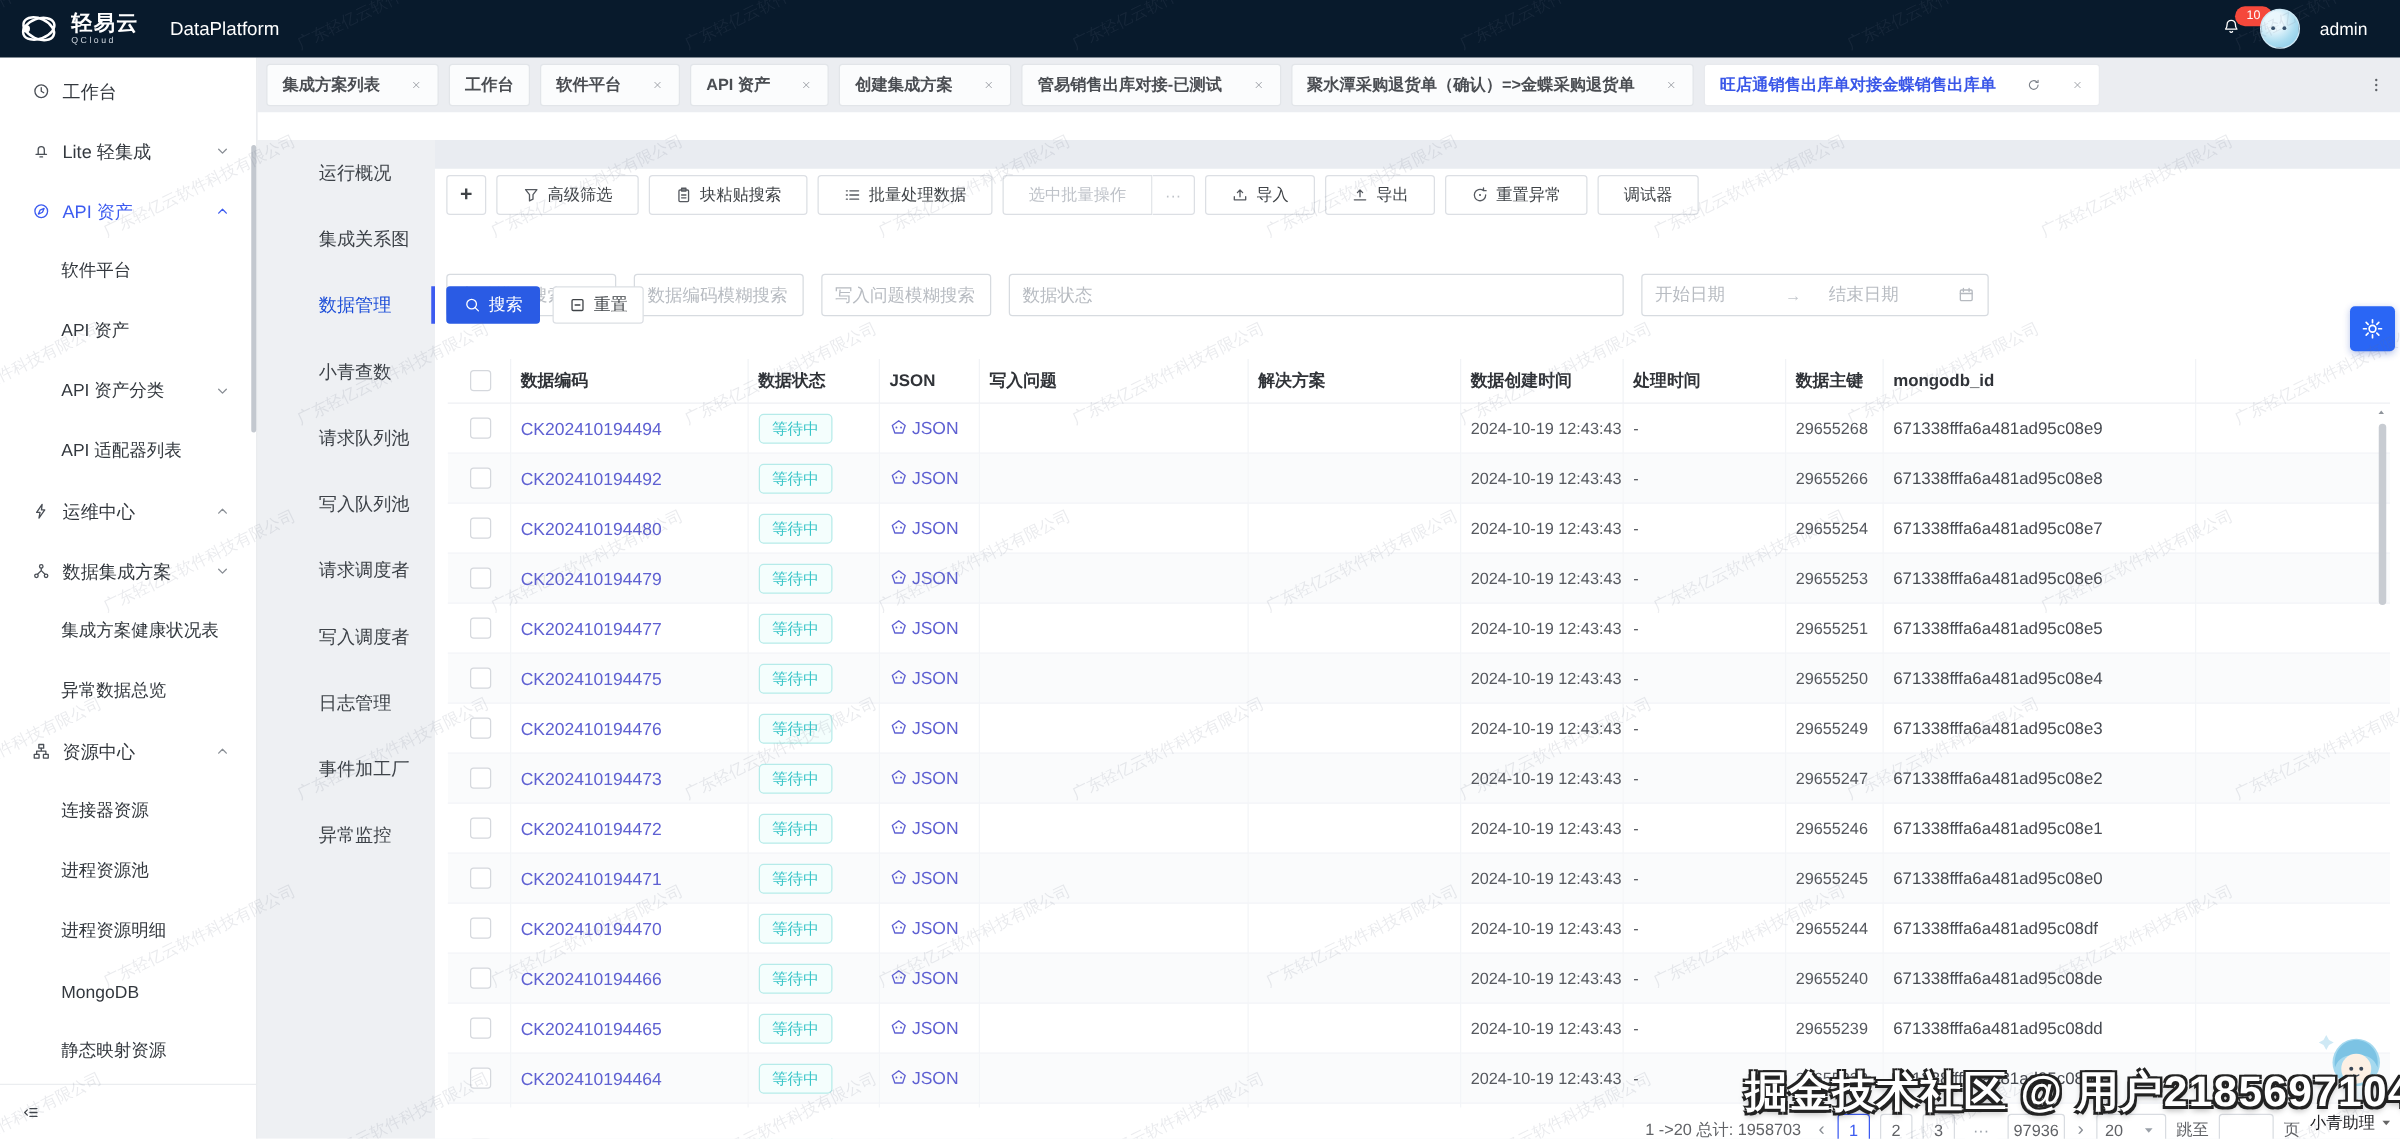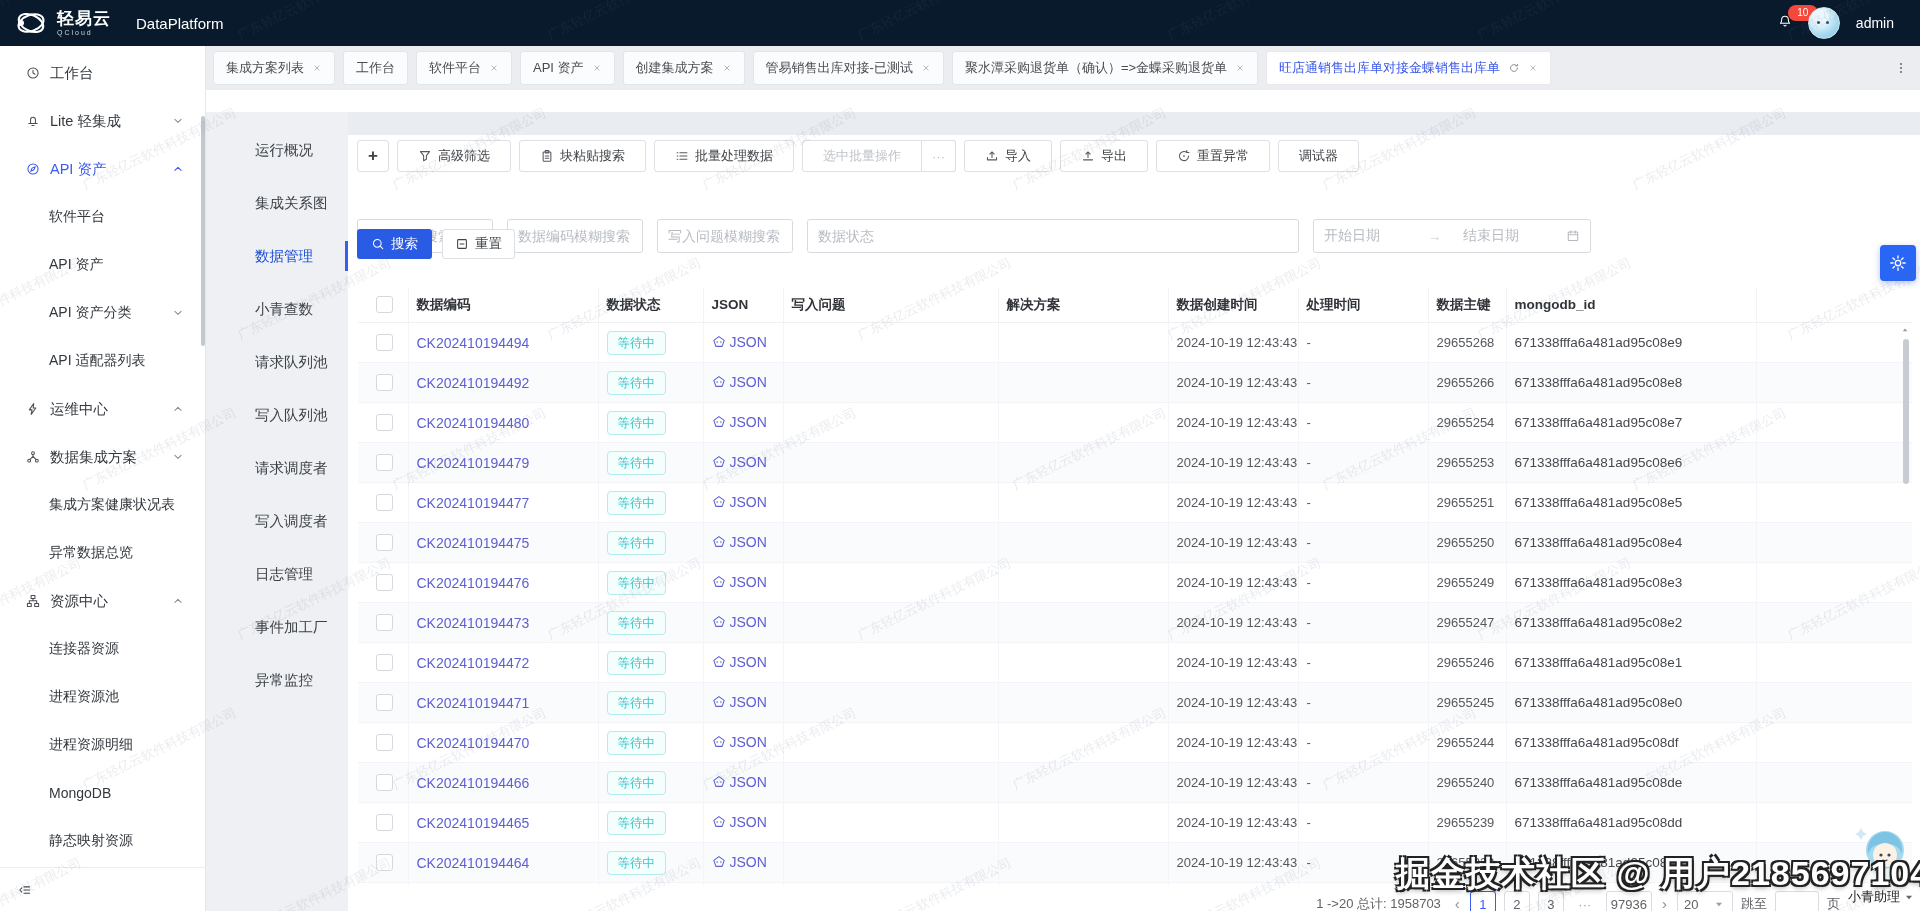--- a/index.html
+++ b/index.html
@@ -33,30 +33,30 @@
   .side-item .chev{margin-left:auto;margin-right:20px;color:#8a8f96;}
   .side-item.active{color:#3c5bf0;}
   .side-item.active .ico{color:#3c5bf0;}
   .sidebar-scroll{position:absolute;right:0;top:70px;width:4px;height:230px;background:#c3c8cf;border-radius:2px;}
   .side-bottom{position:absolute;left:0;right:0;bottom:0;height:43px;border-top:1px solid #ebedf0;display:flex;align-items:center;padding-left:18px;color:#3f444a;}
   
   .right-pane{position:absolute;left:205px;top:46px;right:0;bottom:0;}
   .tabbar{position:absolute;left:0;right:0;top:0;height:44px;background:#ebedf1;display:flex;align-items:center;}
   .tab-list{display:flex;align-items:center;gap:8px;margin-left:8px;}
   .tab{height:32px;background:#fbfcfd;border:1px solid #e2e5e9;border-radius:3px;display:flex;align-items:center;
-       padding:0 12px;font-size:13px;color:#4a4d52;white-space:nowrap;cursor:pointer;gap:8px;}
+       padding:0 12px;font-size:13px;color:#4a4d52;white-space:nowrap;cursor:pointer;gap:24px;font-weight:bold;}
   .tab .tab-close{color:#9a9da3;}
   .tab .tab-close svg{width:10px;height:10px;}
   .tab .tab-refresh{color:#7d828a;}
   .tab .tab-refresh svg{width:12px;height:12px;}
   .tab.active{background:#fff;color:#3a57e8;border-color:#e8eaee;}
   .tab-more{margin-left:auto;margin-right:12px;color:#5f6368;cursor:pointer;}
   .white-strip{position:absolute;left:0;right:0;top:44px;height:22px;background:#fff;}
   .sub-sidebar{position:absolute;left:0;top:66px;bottom:0;width:143px;background:#eef0f3;}
-  .sub-list{padding-top:12px;}
+  .sub-list{}
   .sub-item{height:53px;display:flex;align-items:center;padding-left:50px;font-size:14.5px;color:#3d4248;cursor:pointer;position:relative;}
   .sub-item.active{color:#1d4ed8;}
   .sub-item.active:after{content:"";position:absolute;right:0;top:11px;width:3px;height:30px;background:#3c5bf0;}
   .content{position:absolute;left:143px;top:66px;right:0;bottom:0;background:#e9ecf1;}
   .card{position:absolute;left:0;right:0;top:23px;bottom:0;background:#fff;}
   
   .toolbar{position:absolute;left:9px;top:5px;display:flex;align-items:center;gap:8px;}
   .btn{height:32px;border:1px solid #dcdfe4;border-radius:3px;background:#fff;display:flex;align-items:center;
        padding:0 20px;font-size:13px;color:#3f4347;cursor:pointer;gap:6px;white-space:nowrap;}
   .btn .ico{color:#55595f;}

